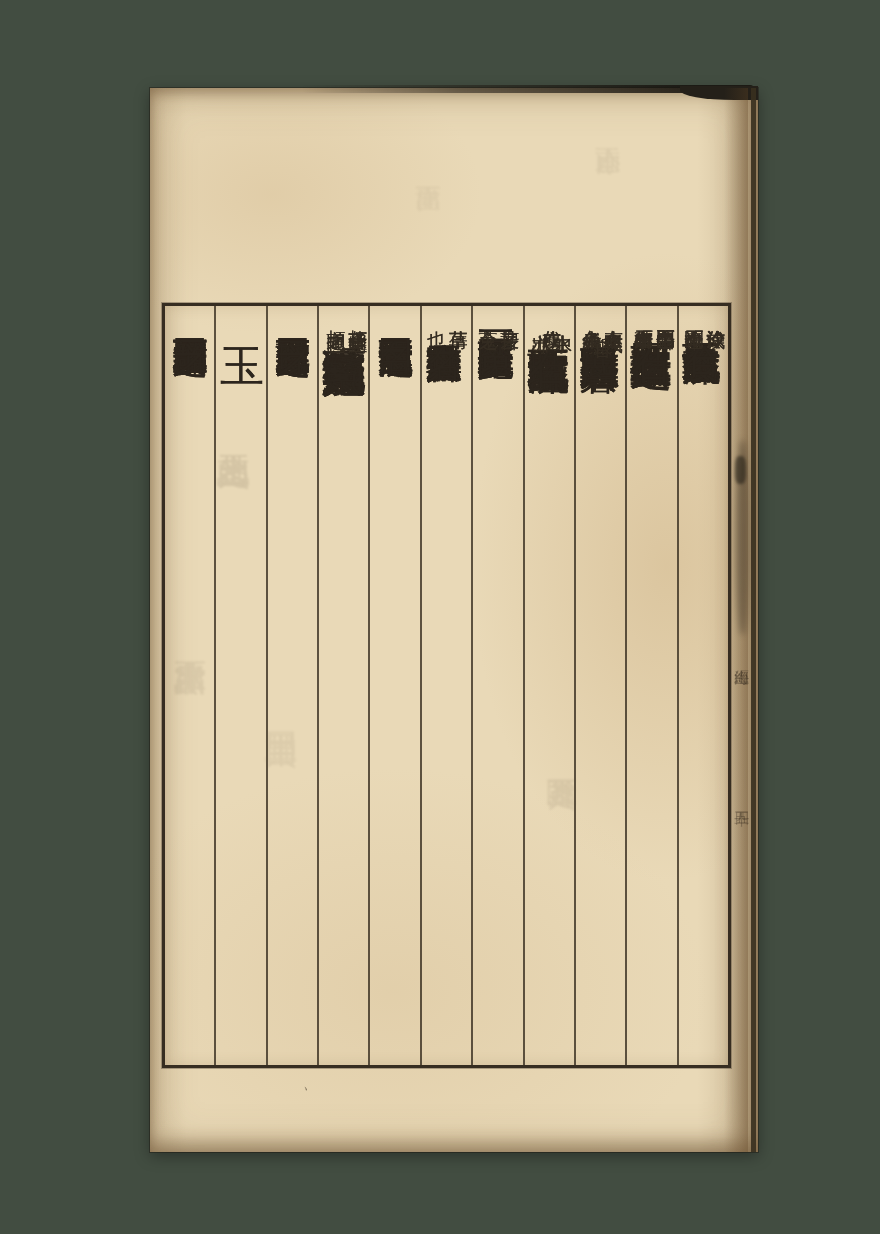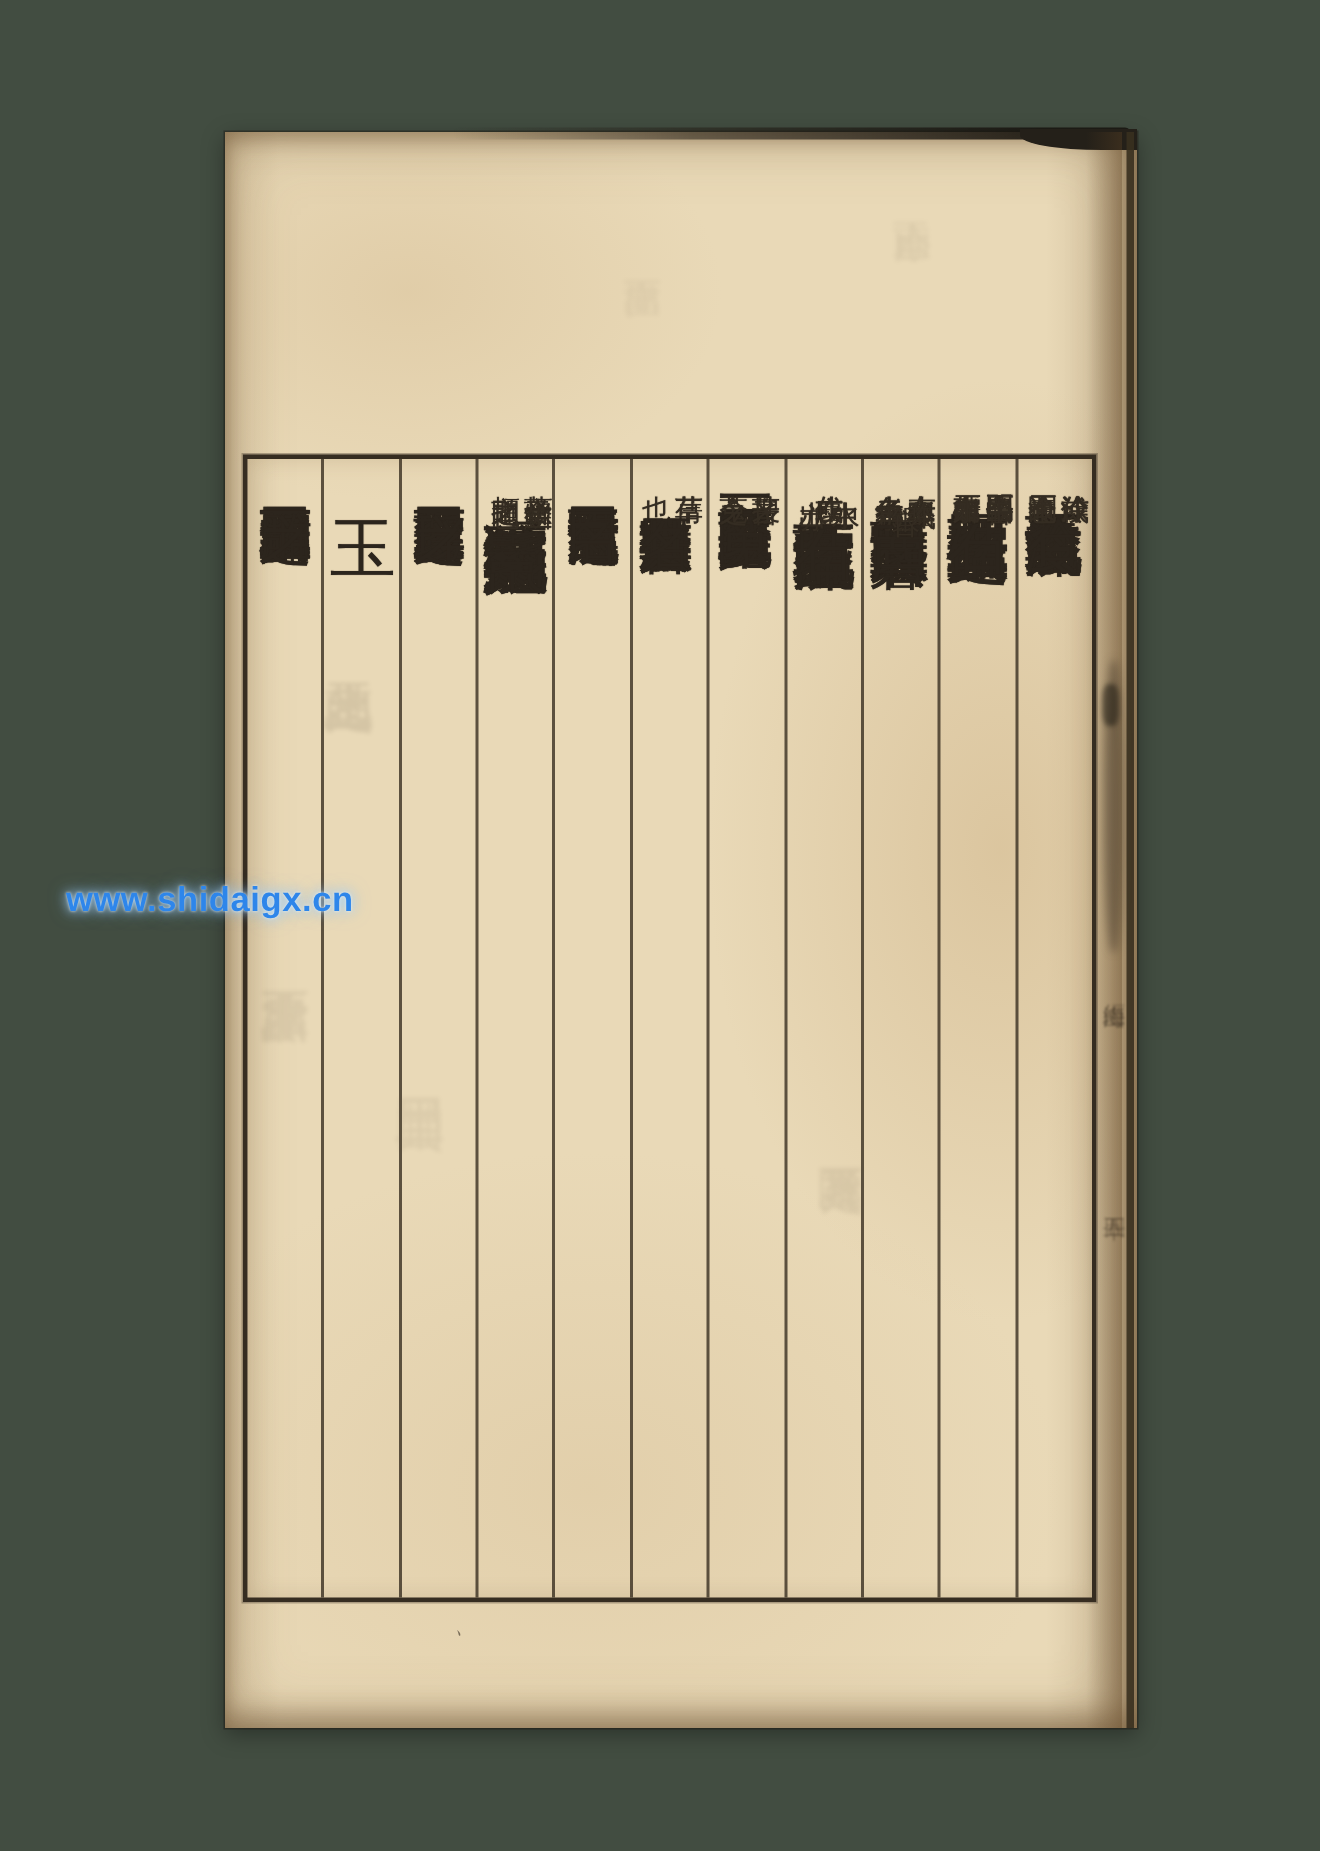--- a/index.html
+++ b/index.html
@@ -148,14 +148,13 @@
     <div id="ghosts">
         <span class="ghost" style="left: 64px; top: 340px; font-size: 34px; opacity: 0.16;">其上多玉山出</span>
         <span class="ghost" style="left: 22px; top: 548px; font-size: 32px; opacity: 0.12;">水出焉而北流注</span>
         <span class="ghost" style="left: 394px; top: 668px; font-size: 30px; opacity: 0.13;">多玉其下銅</span>
         <span class="ghost" style="left: 444px; top: 40px; font-size: 26px; opacity: 0.1;">山有石水</span>
         <span class="ghost" style="left: 264px; top: 78px; font-size: 26px; opacity: 0.08;">出焉而</span>
         <span class="ghost" style="left: 112px; top: 620px; font-size: 33px; opacity: 0.1;">里曰山其中</span>
       </div>
   </div>
 
-  <div class="watermark">www.shidaigx.cn</div>
 </div>
 
 </body></html>

